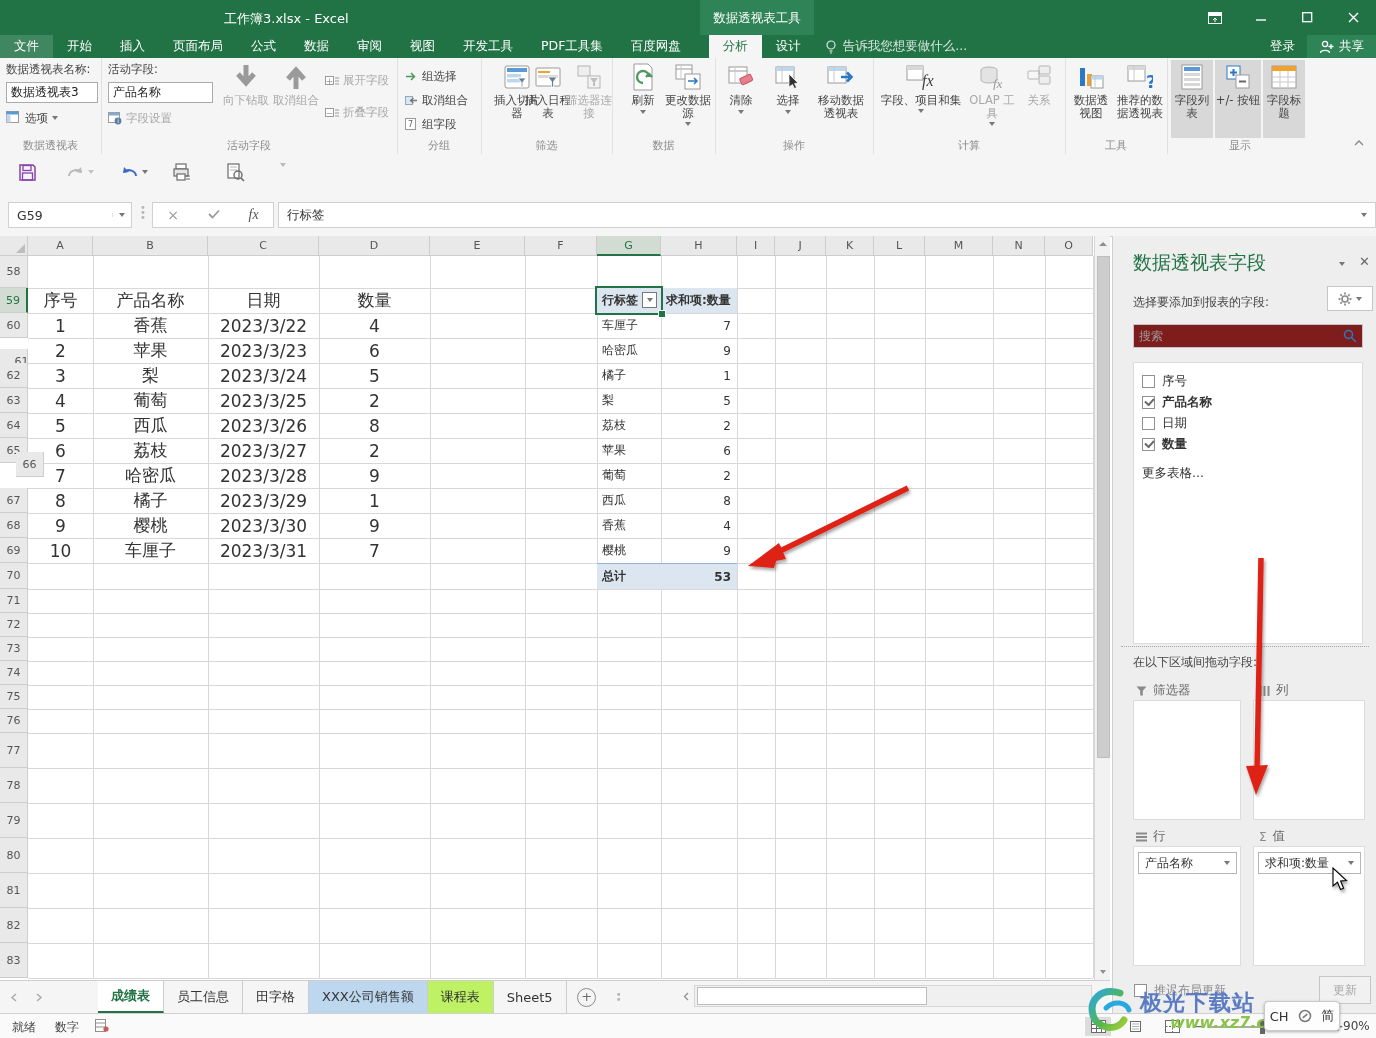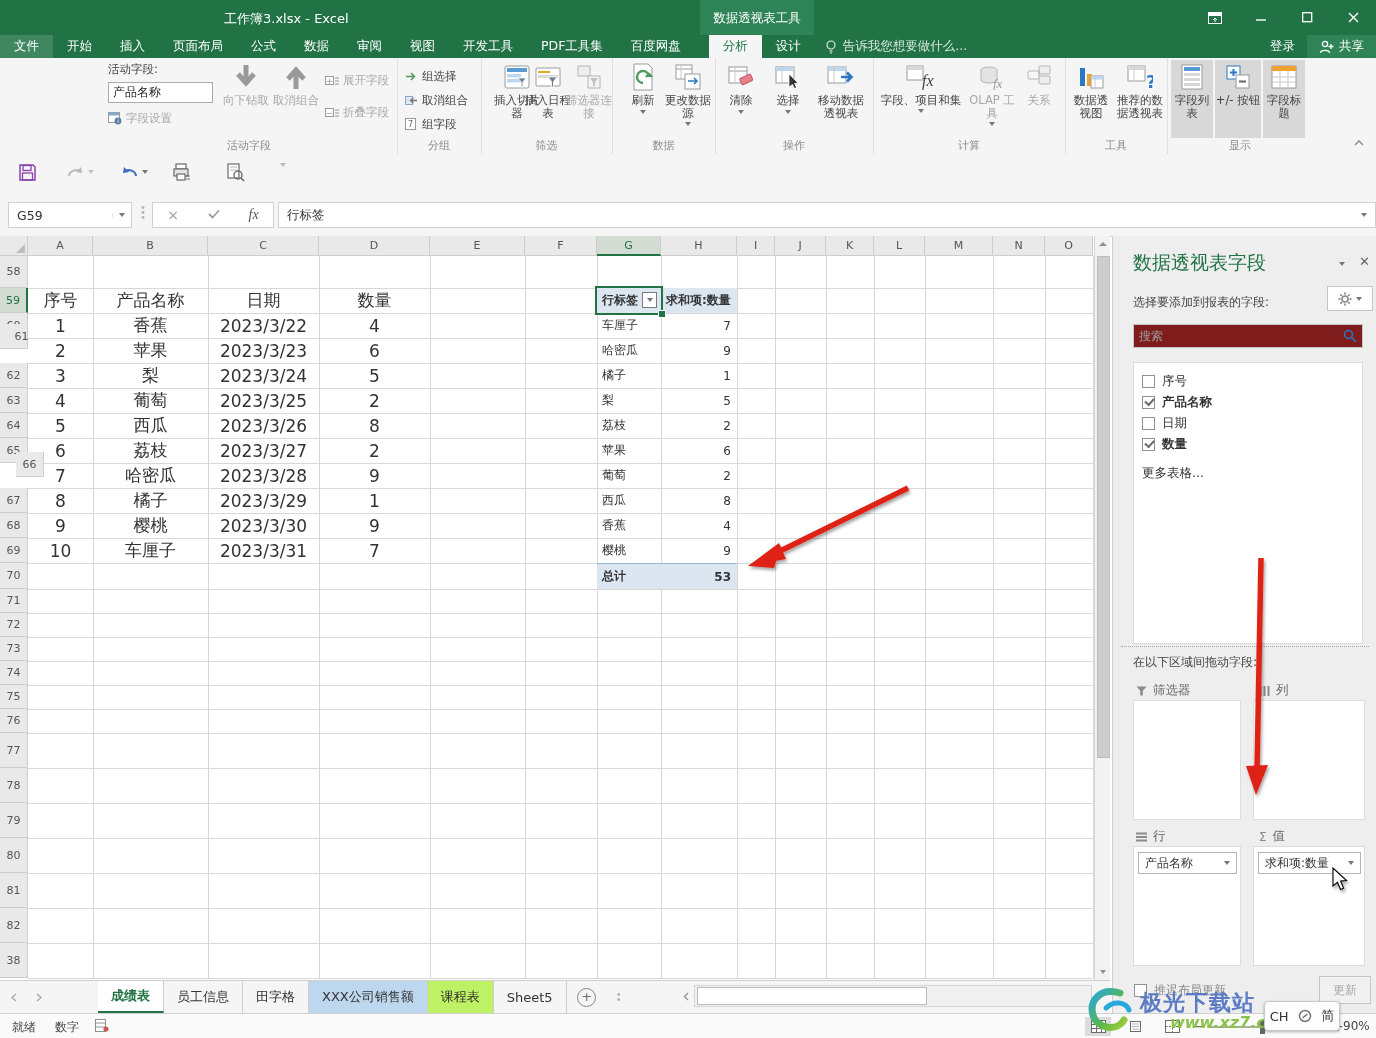--- a/index.html
+++ b/index.html
@@ -197,20 +197,34 @@
             <path d="M1.5 13 C1.5 9.5, 10.5 9.5, 10.5 13" fill="none" stroke="#fff" stroke-width="1.3"></path>
             <path d="M12 4 L12 9 M9.5 6.5 L14.5 6.5" stroke="#fff" stroke-width="1.3"></path>
           </svg>
         <span>共享</span>
       </div>
     </div>
   </div>
 
   <div id="ribbon">
 
+    <div class="rgroup" style="left:0;width:101px;">
+      <span class="rlabel" style="left:6px;top:4px;">数据透视表名称:</span>
+      <div class="rinput" style="left:6px;top:24px;width:82px;">数据透视表3</div>
+      <div class="rbtn-sm" style="left:6px;top:50px;">
+        <svg width="15" height="14" viewBox="0 0 15 14">
+            <rect x="0.5" y="0.5" width="12" height="11" fill="#fff" stroke="#9a9a9a"></rect>
+            <rect x="0.5" y="0.5" width="12" height="3" fill="#5b9bd5"></rect>
+            <rect x="0.5" y="3.5" width="4" height="8" fill="#bdd7ee"></rect>
+          </svg>
+        <span>选项</span>
+          <span class="car"></span>
+      </div>
+      <div class="rgroup-label">数据透视表</div>
+    </div>
 
     <div class="rgroup" style="left:101px;width:296px;">
       <span class="rlabel" style="left:7px;top:4px;">活动字段:</span>
       <div class="rinput" style="left:7px;top:24px;width:95px;">产品名称</div>
       <div class="rbtn-sm dis" style="left:7px;top:50px;">
         <svg width="14" height="13" viewBox="0 0 14 13">
             <rect x="0.5" y="0.5" width="11" height="10" fill="#fff" stroke="#9a9a9a"></rect>
             <rect x="0.5" y="0.5" width="11" height="3" fill="#8aa9c8"></rect>
             <circle cx="10" cy="9" r="3.4" fill="#5a7da2"></circle>
             <text x="10" y="11.3" font-size="6" fill="#fff" text-anchor="middle">i</text>
@@ -616,21 +630,21 @@
       <div class="colhdr" style="left: 737px; width: 38px;">I</div>
       <div class="colhdr" style="left: 775px; width: 51px;">J</div>
       <div class="colhdr" style="left: 826px; width: 48px;">K</div>
       <div class="colhdr" style="left: 874px; width: 51px;">L</div>
       <div class="colhdr" style="left: 925px; width: 68px;">M</div>
       <div class="colhdr" style="left: 993px; width: 52px;">N</div>
       <div class="colhdr" style="left: 1045px; width: 48px;">O</div>
       <div class="rowhdr" style="top: 20px; height: 32px;">58</div>
       <div class="rowhdr sel" style="top: 52px; height: 25px;">59</div>
       <div class="rowhdr" style="top: 77px; height: 25px;">60</div>
-      <div class="rowhdr" style="top: 88px; height: 25px; padding-left: 16px;">61</div>
+      <div class="rowhdr" style="top: 113px; height: 25px; padding-left: 16px;">61</div>
       <div class="rowhdr" style="top: 127px; height: 25px;">62</div>
       <div class="rowhdr" style="top: 152px; height: 25px;">63</div>
       <div class="rowhdr" style="top: 177px; height: 25px;">64</div>
       <div class="rowhdr" style="top: 202px; height: 25px;">65</div>
       <div class="rowhdr" style="top: 216px; height: 25px; margin-left: 16px;">66</div>
       <div class="rowhdr" style="top: 252px; height: 25px;">67</div>
       <div class="rowhdr" style="top: 277px; height: 25px;">68</div>
       <div class="rowhdr" style="top: 302px; height: 25px;">69</div>
       <div class="rowhdr" style="top: 327px; height: 26px;">70</div>
       <div class="rowhdr" style="top: 353px; height: 24px;">71</div>
@@ -638,21 +652,21 @@
       <div class="rowhdr" style="top: 401px; height: 24px;">73</div>
       <div class="rowhdr" style="top: 425px; height: 24px;">74</div>
       <div class="rowhdr" style="top: 449px; height: 24px; text-align: right;">75</div>
       <div class="rowhdr" style="top: 473px; height: 24px;">76</div>
       <div class="rowhdr" style="top: 497px; height: 35px;">77</div>
       <div class="rowhdr" style="top: 532px; height: 35px;">78</div>
       <div class="rowhdr" style="top: 567px; height: 35px;">79</div>
       <div class="rowhdr" style="top: 602px; height: 35px;">80</div>
       <div class="rowhdr" style="top: 637px; height: 35px;">81</div>
       <div class="rowhdr" style="top: 672px; height: 35px;">82</div>
-      <div class="rowhdr" style="top: 707px; height: 35px;">38</div>
+      <div class="rowhdr" style="top: 707px; height: 35px;">83</div>
       <div class="cell center big" style="left: 28px; top: 52px; width: 65px; height: 25px;">序号</div>
       <div class="cell center big" style="left: 93px; top: 52px; width: 115px; height: 25px;">产品名称</div>
       <div class="cell center big" style="left: 208px; top: 52px; width: 111px; height: 25px;">日期</div>
       <div class="cell center big" style="left: 319px; top: 52px; width: 111px; height: 25px;">数量</div>
       <div class="cell center big" style="left: 28px; top: 77px; width: 65px; height: 25px;">1</div>
       <div class="cell center big" style="left: 93px; top: 77px; width: 115px; height: 25px;">香蕉</div>
       <div class="cell center big" style="left: 208px; top: 77px; width: 111px; height: 25px;">2023/3/22</div>
       <div class="cell center big" style="left: 319px; top: 77px; width: 111px; height: 25px;">4</div>
       <div class="cell center big" style="left: 28px; top: 102px; width: 65px; height: 25px;">2</div>
       <div class="cell center big" style="left: 93px; top: 102px; width: 115px; height: 25px;">苹果</div>

